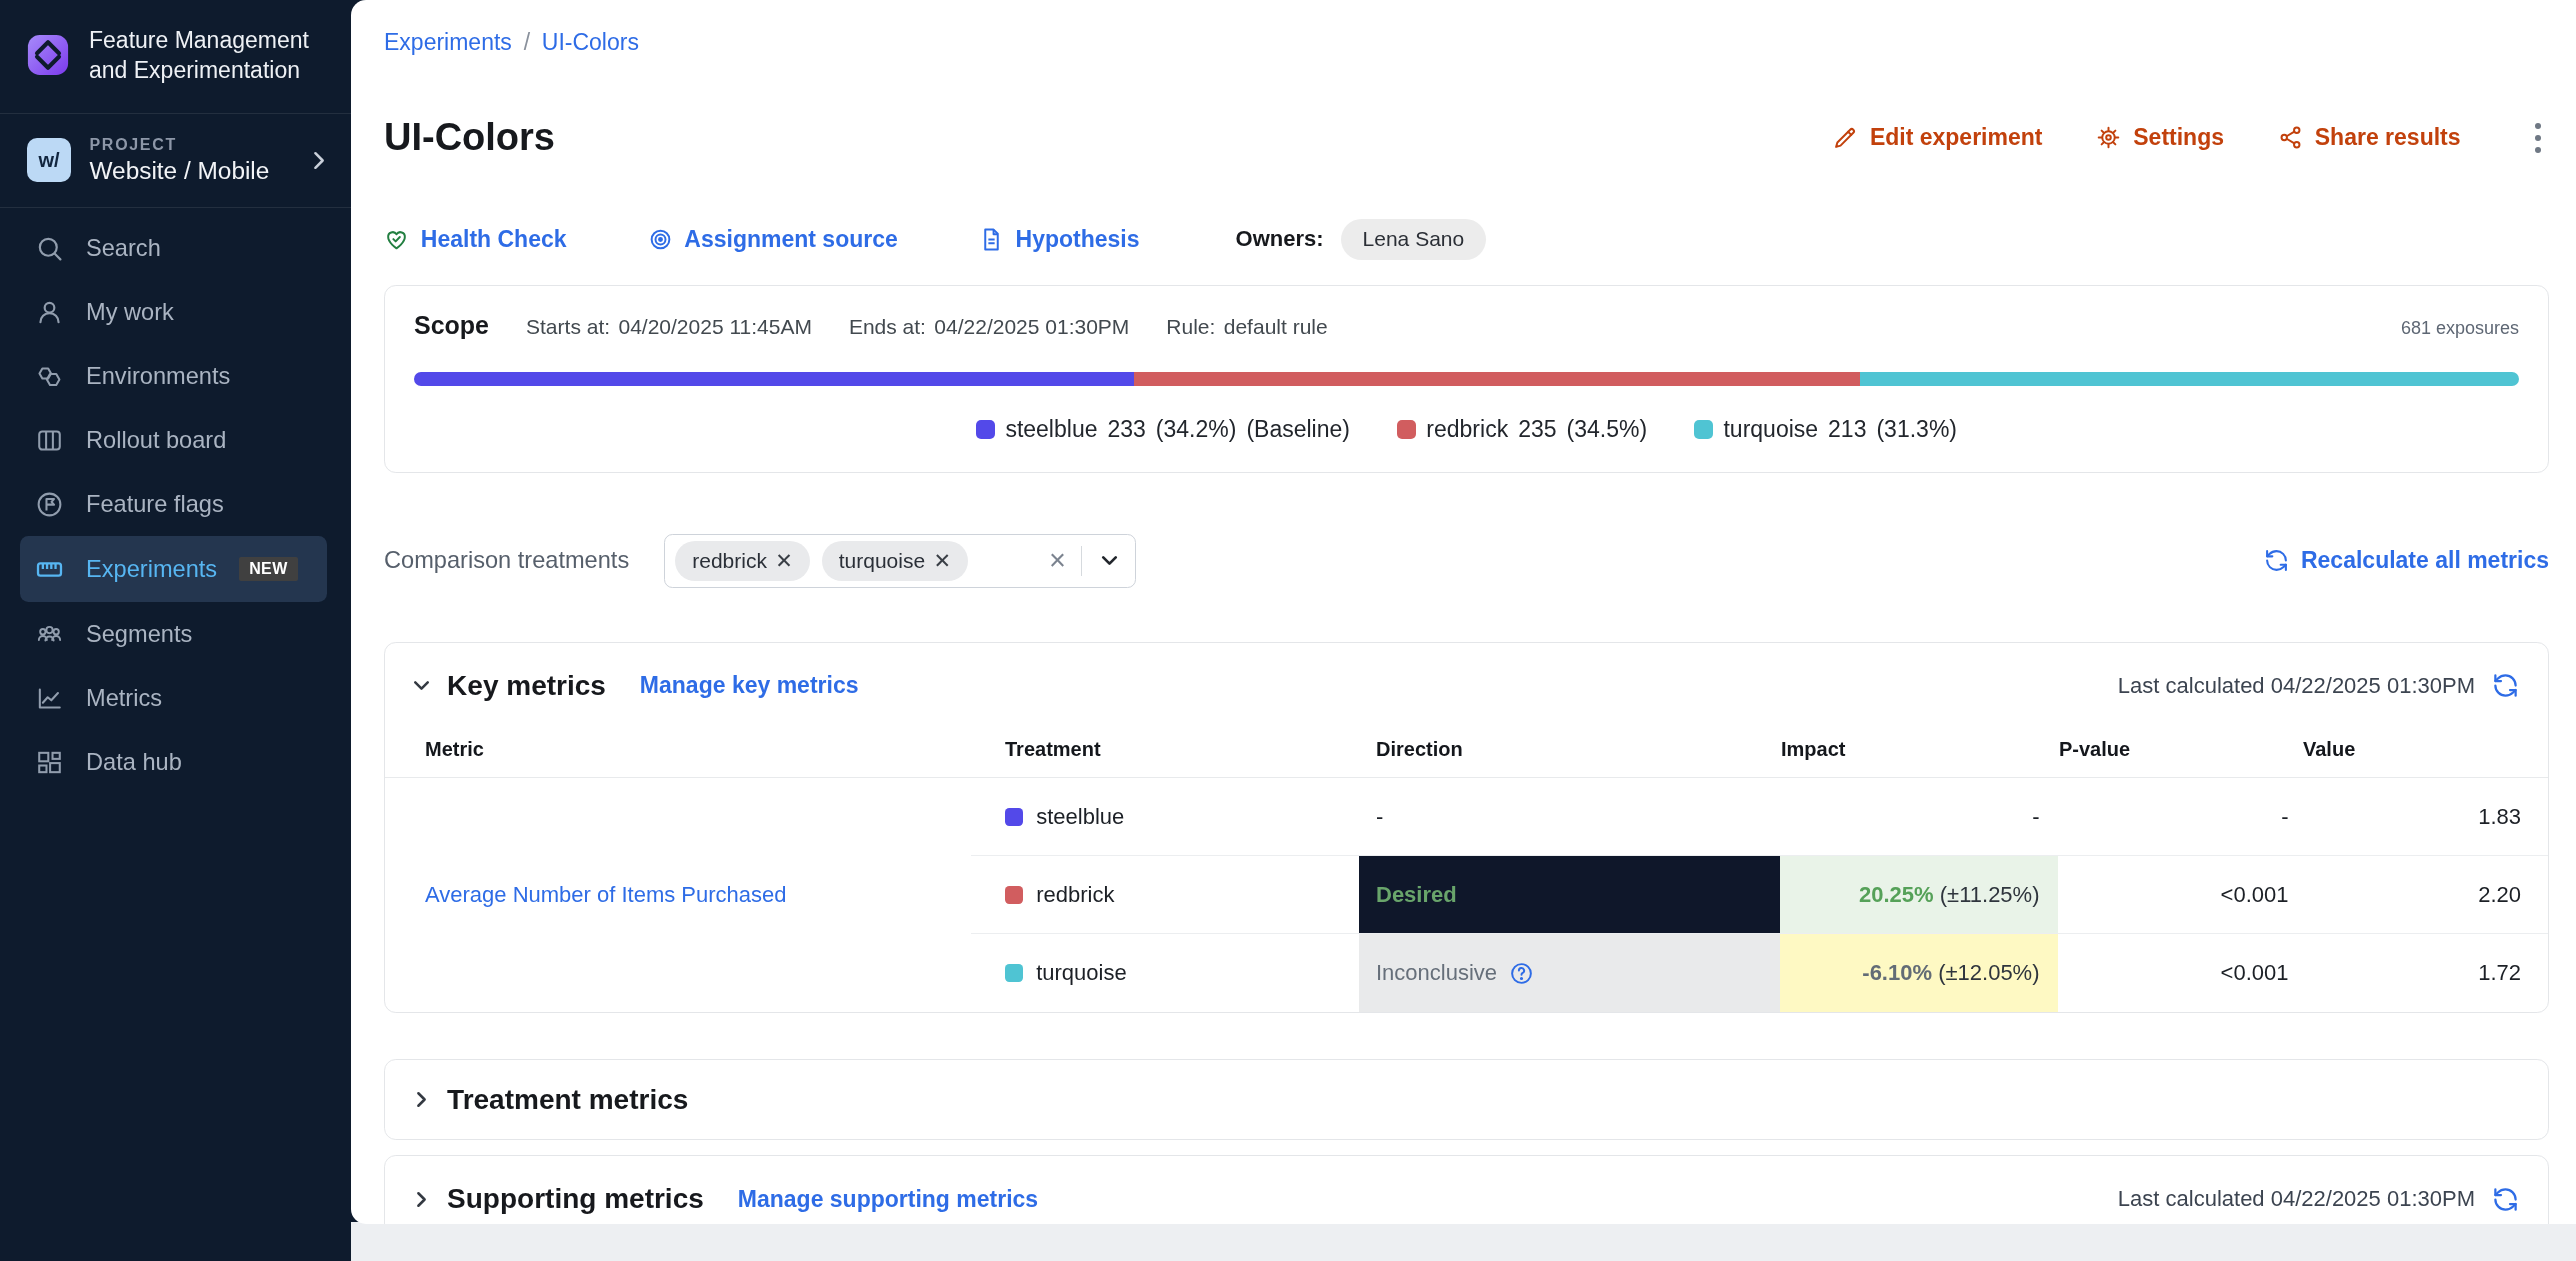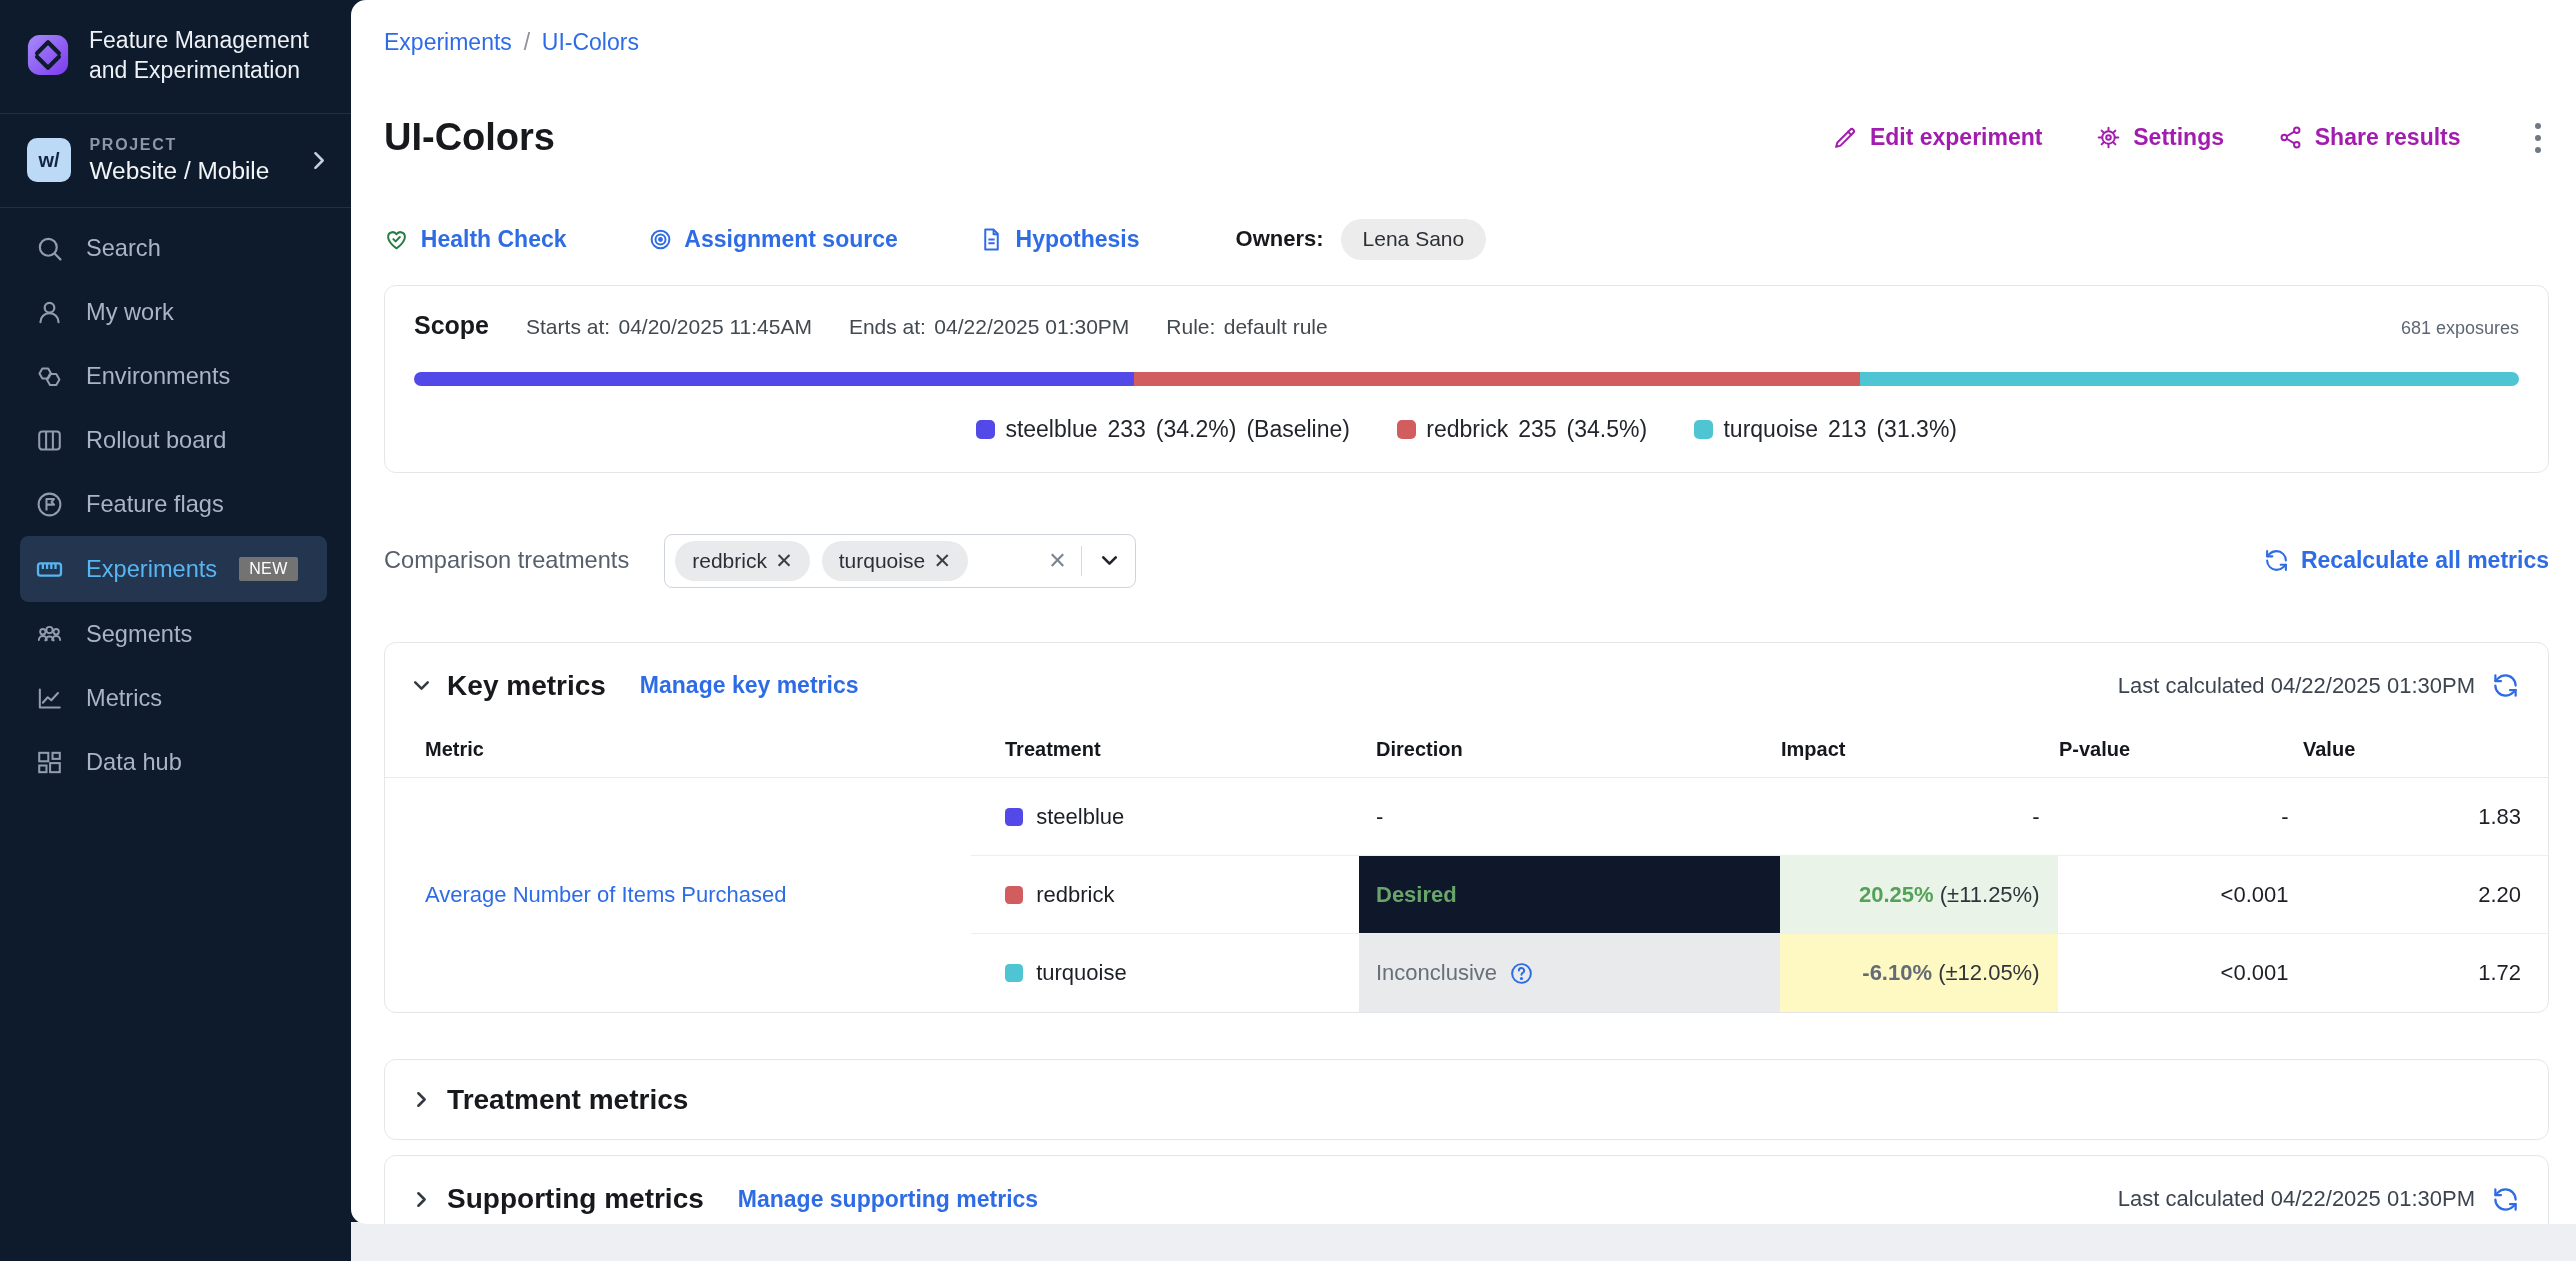--- a/index.html
+++ b/index.html
@@ -21,37 +21,37 @@
   .project-label { font-size:16px; letter-spacing:1.7px; color:#8d97a8; font-weight:bold; }
   .project-name { font-size:24.4px; color:#f2f4f7; margin-top:3.4px; }
   .project-chevron { margin-left:auto; color:#c9d0da; }
   .nav { padding:8.4px 0; }
   .nav-item { display:flex; align-items:center; gap:22px; height:64px; padding:0 25px 0 35px;
     font-size:23.6px; color:#aab4c2; cursor:pointer; }
   .nav-item .nv-icon { width:29px; height:29px; color:#919dad; flex:none; display:flex; }
   .nav-item.active { background:#24364f; border-radius:8.4px; margin:0 23.6px 0 20px; padding:0 15px;
     color:#57b6f2; height:66px; }
   .nav-item.active .nv-icon { color:#57b6f2; }
-  .new-badge { background:#737373; color:#fff; font-size:16px; font-weight:normal; letter-spacing:0.4px;
+  .new-badge { background:#404040; color:#fff; font-size:16px; font-weight:bold; letter-spacing:0.4px;
     border-radius:2px; padding:4.2px 10px; line-height:1; }
   
   .main-wrap { flex:1; position:relative; background:#0e1b2d; }
   .bottom-strip { position:absolute; left:0; right:0; bottom:0; height:39px; background:#edeff2; }
   .main { position:relative; height:1224px; background:#ffffff; border-radius:15px 0 0 15px; overflow:hidden; }
   .content { padding:0 29px 0 33px; }
   a { text-decoration:none; }
   
   .breadcrumb { margin-top:29px; font-size:23px; display:flex; gap:11.8px; align-items:center; }
   .crumb { color:#2e6ce6; cursor:pointer; }
   .crumb-sep { color:#8a919c; }
   
   .title-row { margin-top:35px; display:flex; align-items:center; }
   .page-title { font-size:38px; font-weight:bold; color:#17191d; }
   .actions { margin-left:auto; display:flex; align-items:center; gap:54px; }
-  .action-btn { display:flex; align-items:center; gap:11.8px; color:#a21caf; font-size:23px; font-weight:bold; cursor:pointer; }
+  .action-btn { display:flex; align-items:center; gap:11.8px; color:#c2410c; font-size:23px; font-weight:bold; cursor:pointer; }
   .kebab { display:flex; flex-direction:column; gap:5.9px; padding:5px 8.4px; margin-left:11.8px; cursor:pointer; }
   .kebab i { width:5.9px; height:5.9px; border-radius:50%; background:#6f7884; }
   
   .meta-row { margin-top:34px; display:flex; align-items:center; gap:81px; }
   .meta-link { display:flex; align-items:center; gap:11.8px; font-size:23px; color:#2e6ce6; font-weight:bold; cursor:pointer; }
   .owners { display:flex; align-items:center; gap:17px; margin-left:15px; }
   .owners-label { font-size:22px; font-weight:bold; color:#17191d; }
   .owner-pill { background:#ececec; border-radius:842px; padding:8.4px 22px; font-size:21px; color:#2b2f36; }
   
   .card { border:0.8px solid #e4e6e9; border-radius:11.8px; }

